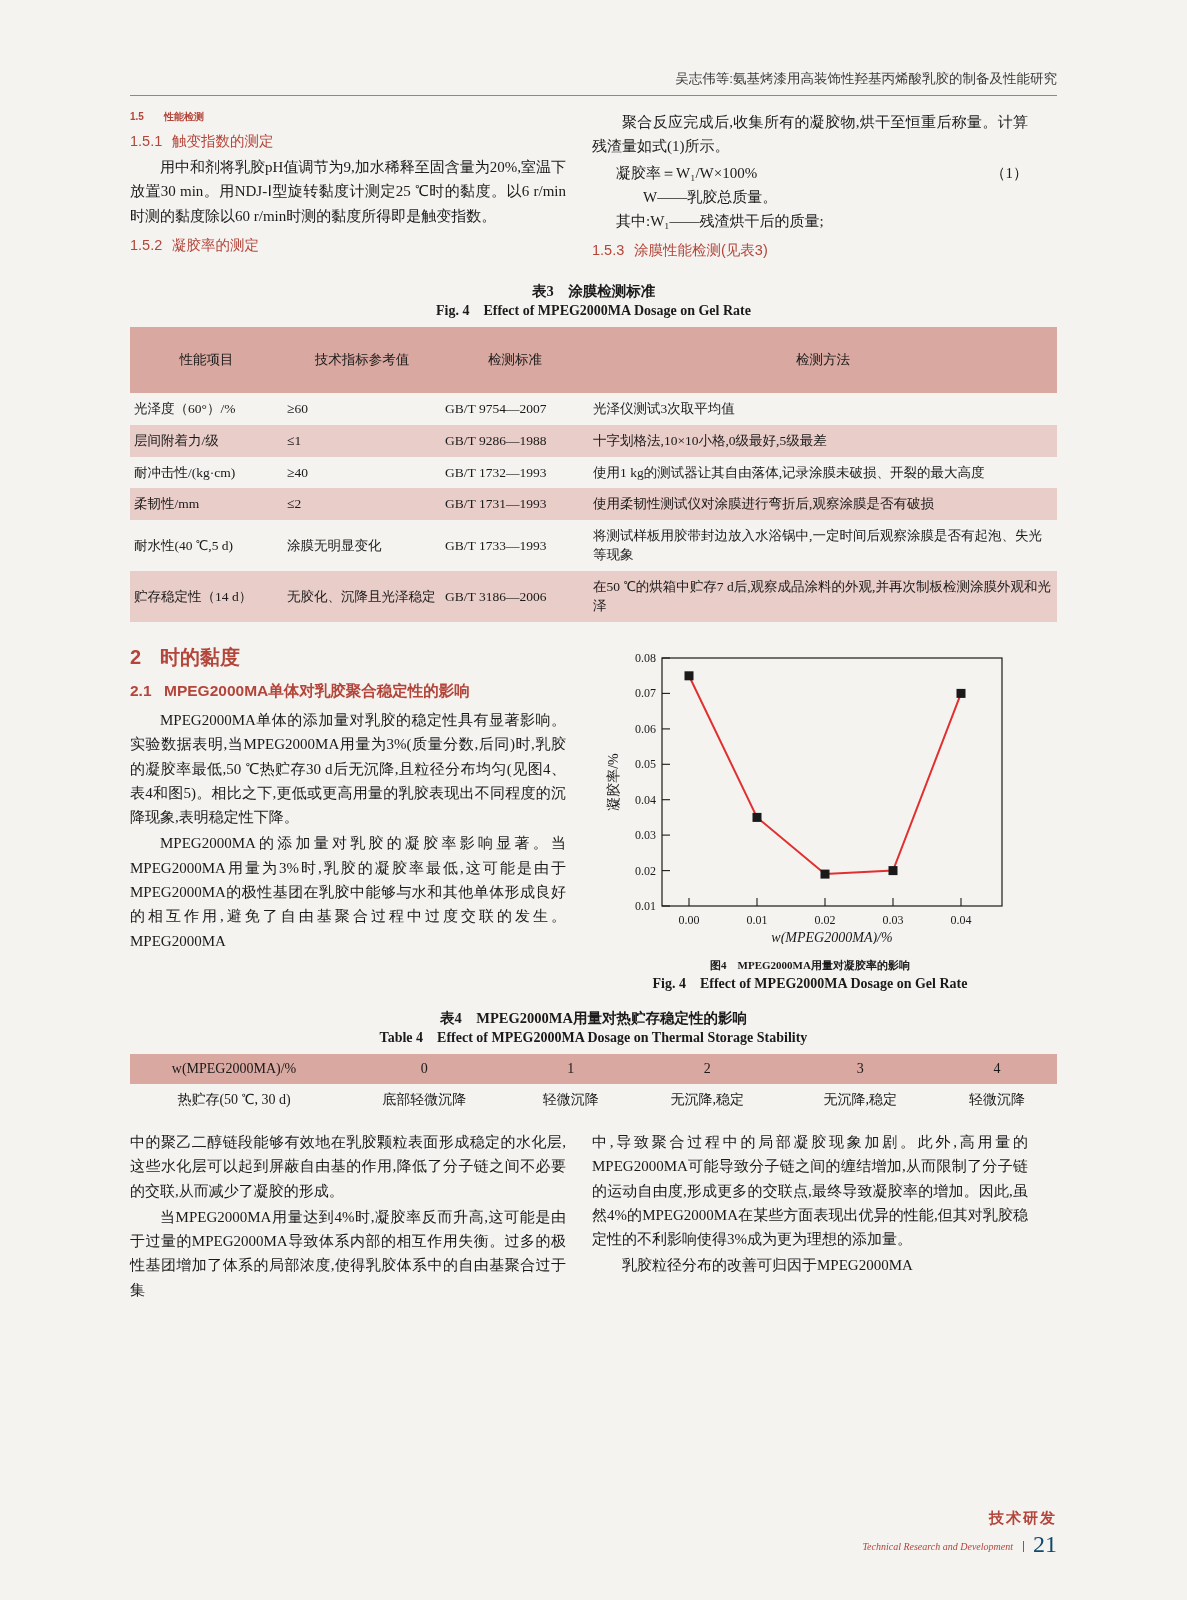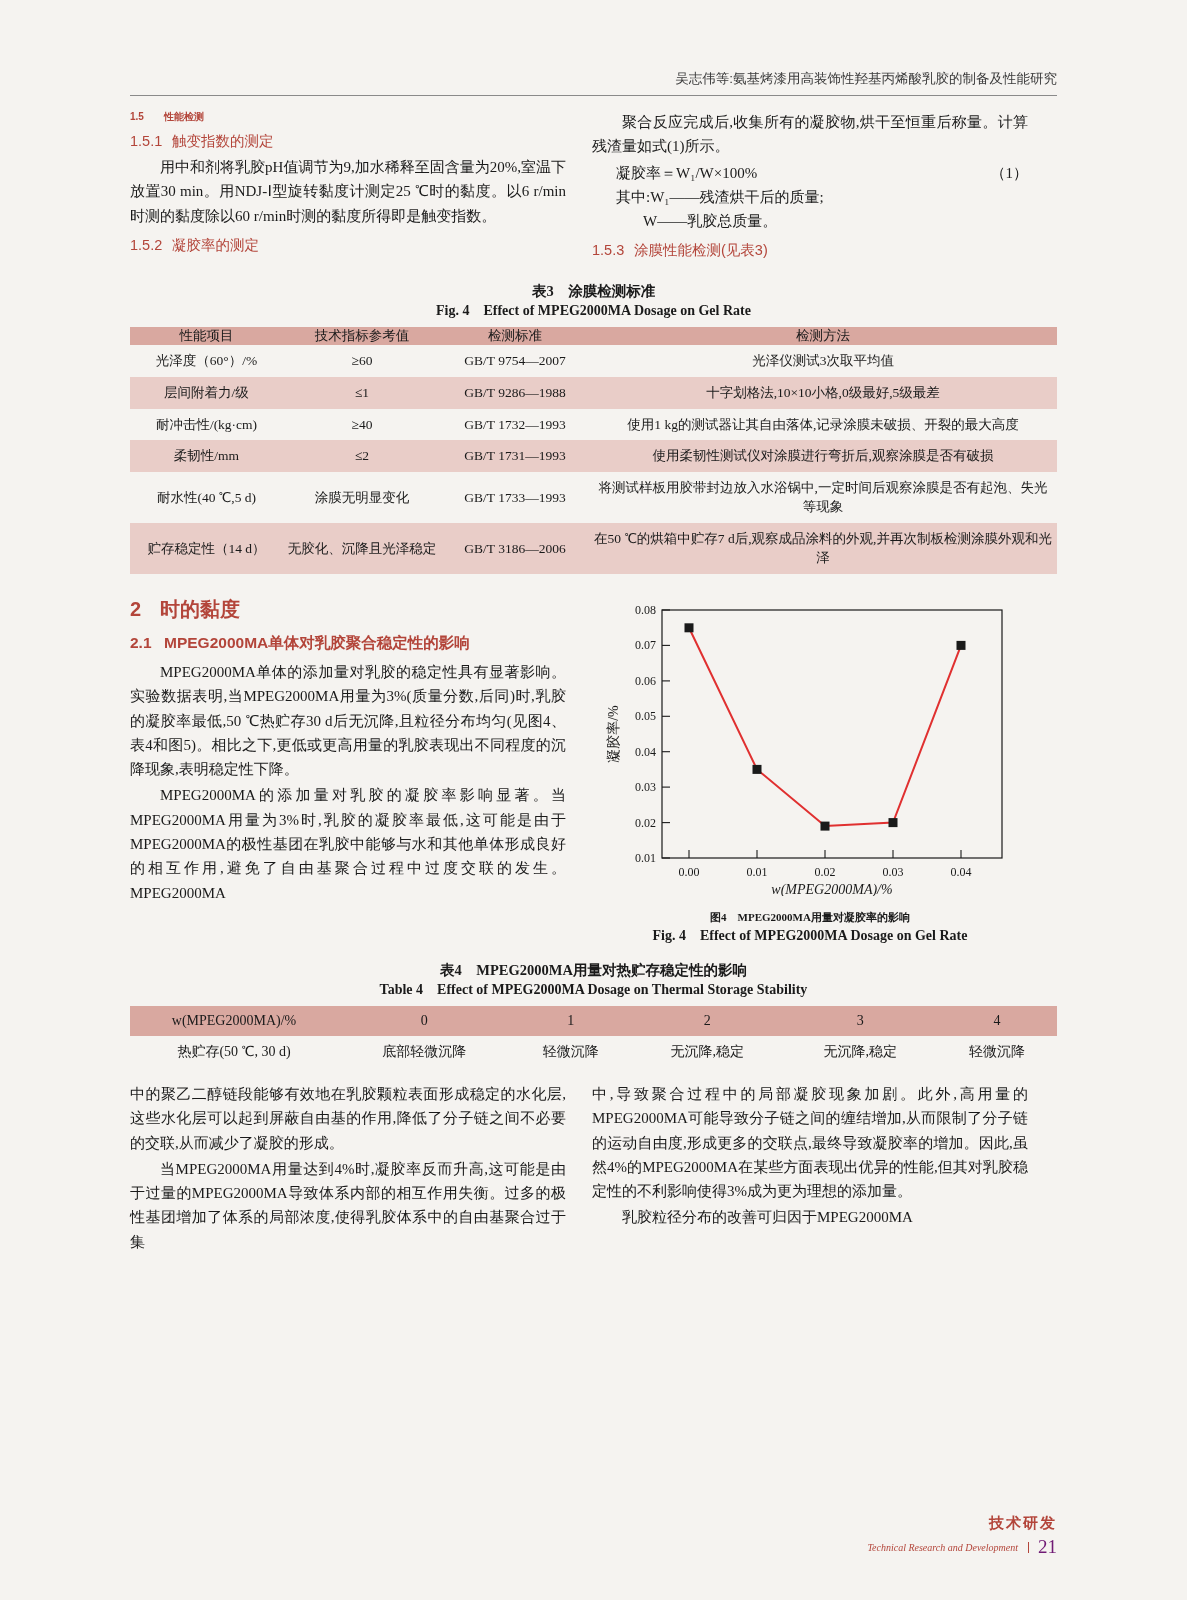--- a/index.html
+++ b/index.html
@@ -84,27 +84,27 @@
     margin-bottom:7px;
   }
   table.t3{
     border-collapse:collapse;
     width:100%;
     font-size:13.5px;
   }
   table.t3 th{
     background:#d9a8a0;
     font-weight:normal;
-    padding:0 4px;
+    padding:24px 4px;
     text-align:center;
     border:none;
   }
   table.t3 td{
     padding:6px 4px;
-    text-align:center;
+    text-align:left;
     border:none;
     line-height:1.45;
   }
   table.t3 tr.alt td{background:#e9cdc8;}
   table.t3 tr.plain td{background:transparent;}
   .t3 .c1{width:145px;}
   .t3 .c2{width:150px;}
   .t3 .c3{width:140px;}
   
   .lower{margin-top:22px;}
@@ -175,22 +175,22 @@
   .footer .en{
     color:#b3453a;
     font-size:10px;
     font-style:italic;
     display:inline-block;
     padding-right:10px;
     border-right:1.5px solid #b3453a;
   }
   .footer .pg{
     display:inline-block;
-    color:#701a75;
-    font-size:19px;
+    color:#0c4a6e;
+    font-size:24px;
     padding-left:9px;
     vertical-align:-2px;
   }
   .footrow{margin-top:3px;}
 </style>
 </head>
 <body>
 
 <div class="page">
   <div class="content">
@@ -211,22 +211,22 @@
           <span class="num">1.5.2</span><span>凝胶率的测定</span>
         </h4>
       </div>
 
       <div class="col">
         <p class="body">聚合反应完成后,收集所有的凝胶物,烘干至恒重后称量。计算残渣量如式(1)所示。</p>
         <p class="eq ind1">
           <span class="eqno">（1）</span>
           <span>凝胶率＝W₁/W×100%</span>
         </p>
+        <p class="eq" style="padding-left:3.4em;">W——乳胶总质量。</p>
         <p class="eq ind1">其中:W₁——残渣烘干后的质量;</p>
-        <p class="eq" style="padding-left:3.4em;">W——乳胶总质量。</p>
         <h4 class="subsec">
           <span class="num">1.5.3</span><span>涂膜性能检测(见表3)</span>
         </h4>
       </div>
     </div>
 
     <div class="tabwrap">
       <div class="tabcap">表3　涂膜检测标准</div>
       <div class="tabcap-en">Fig. 4　Effect of MPEG2000MA Dosage on Gel Rate</div>
       <table class="t3">

